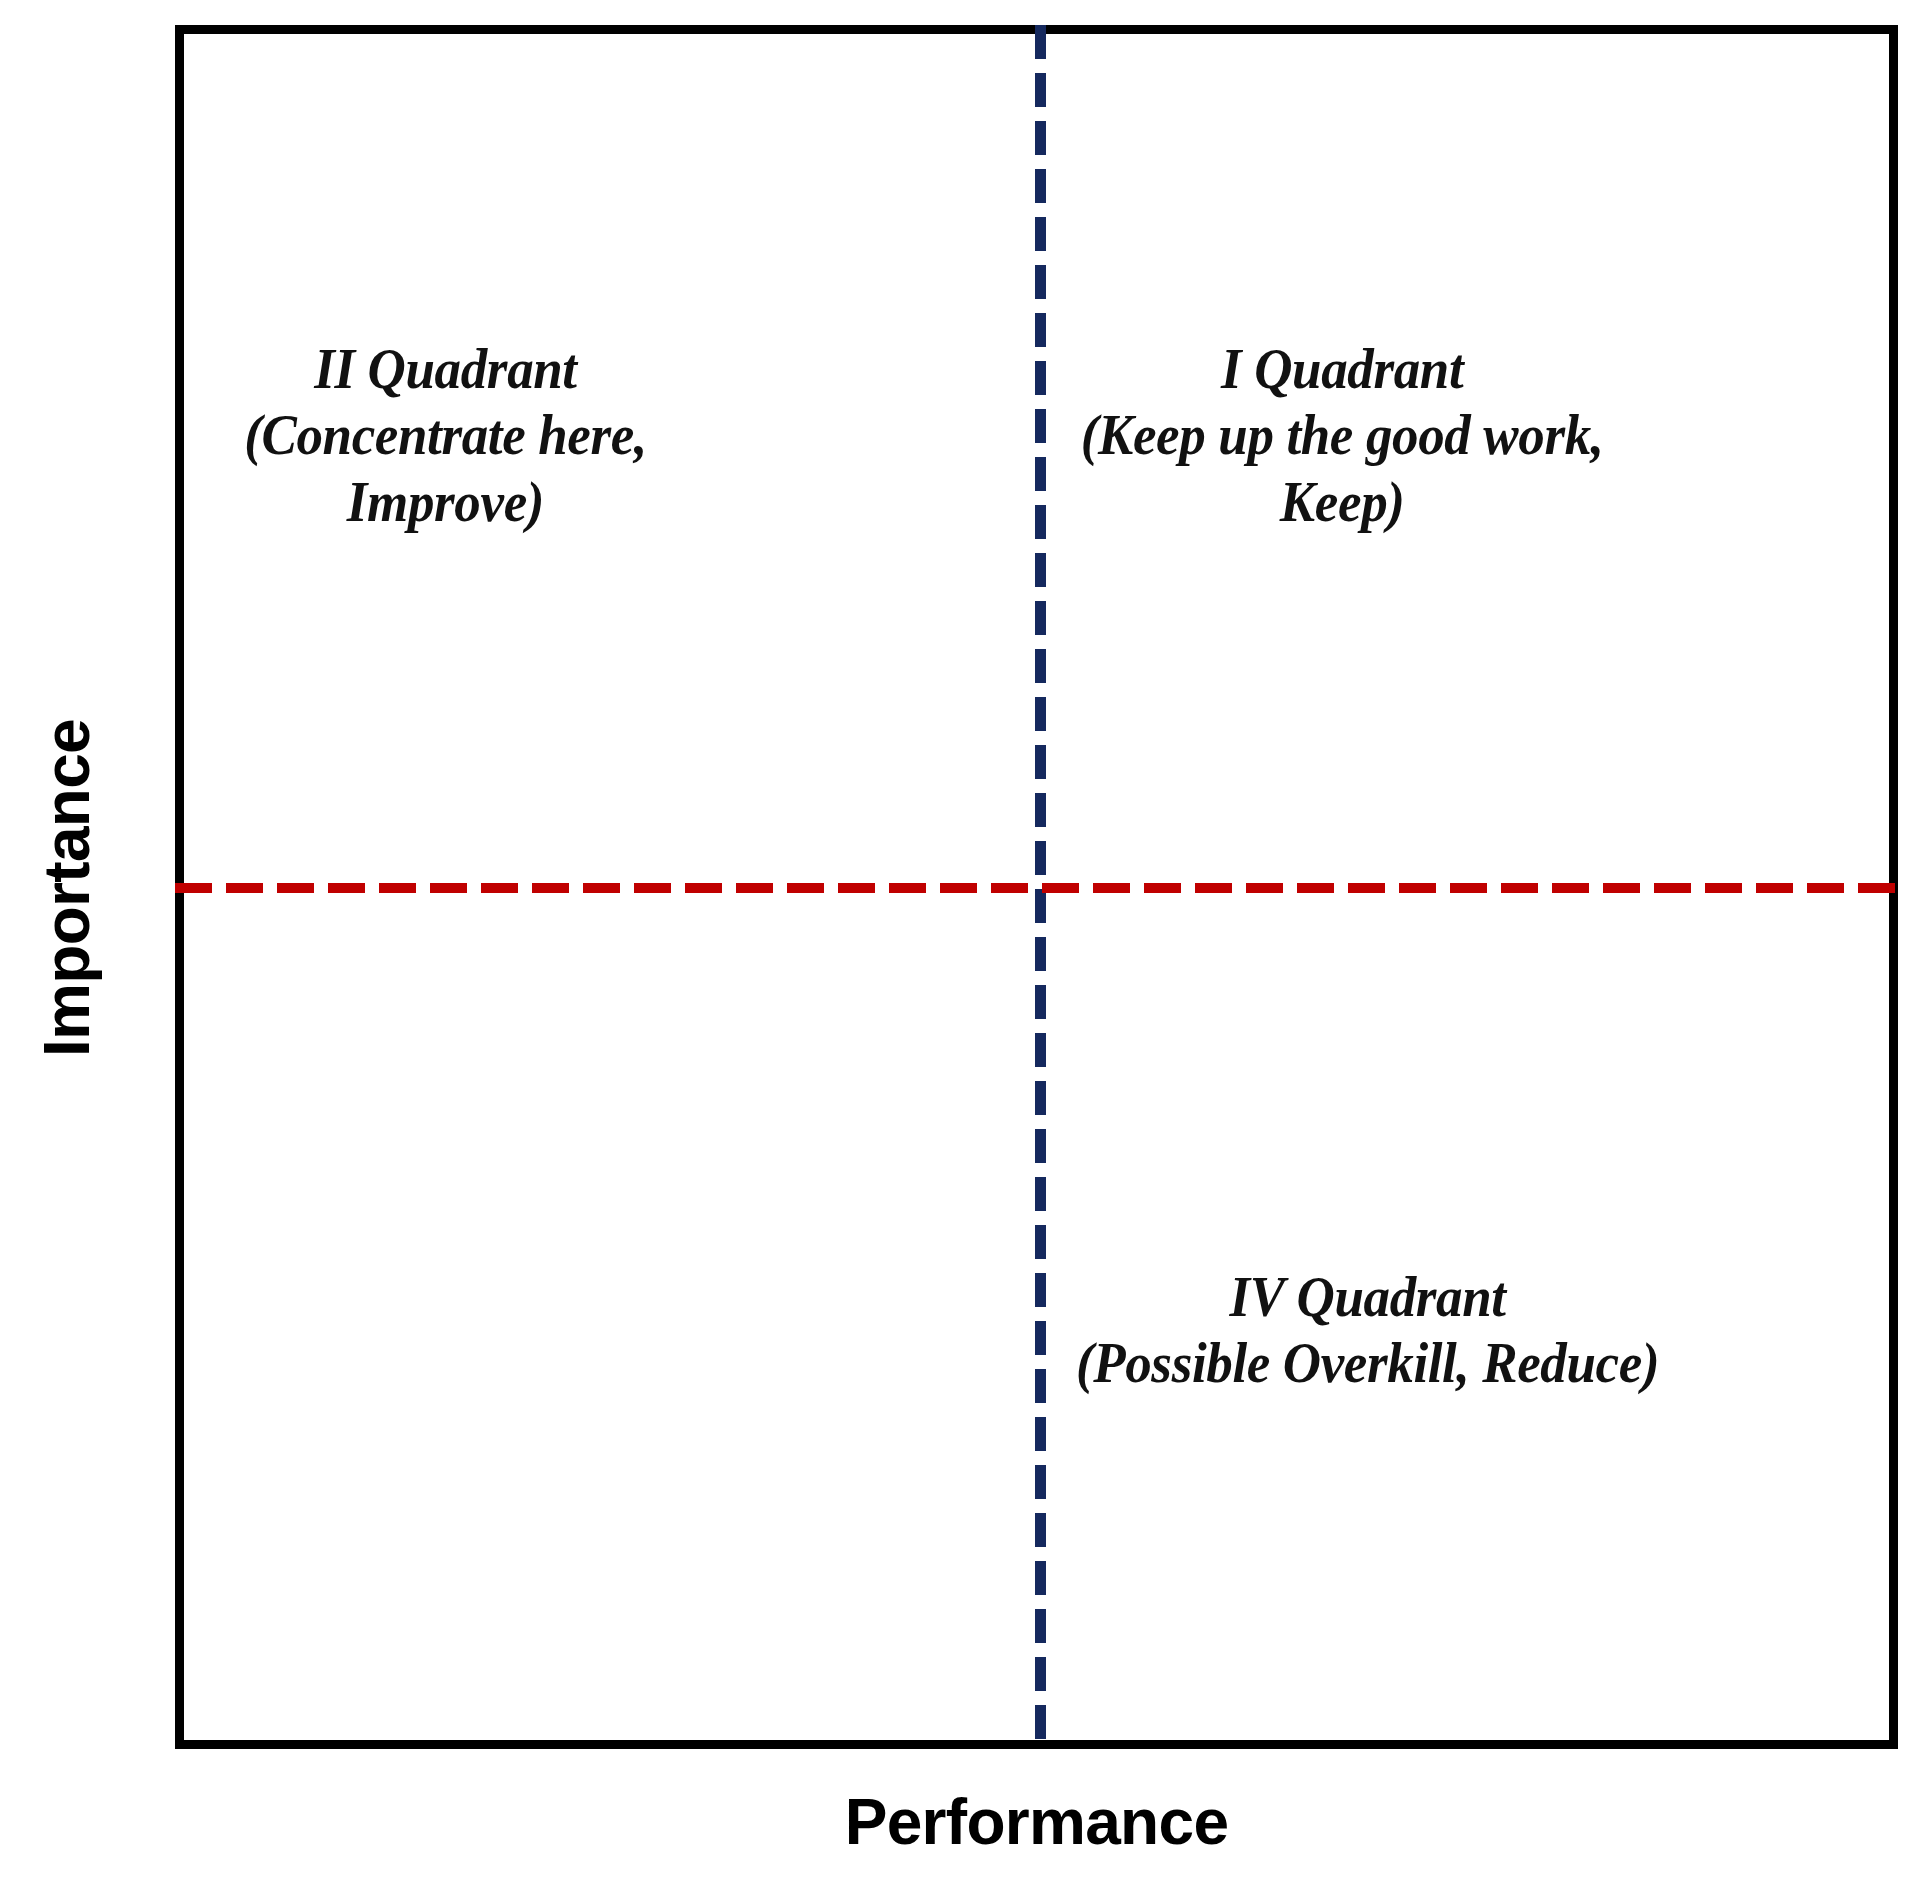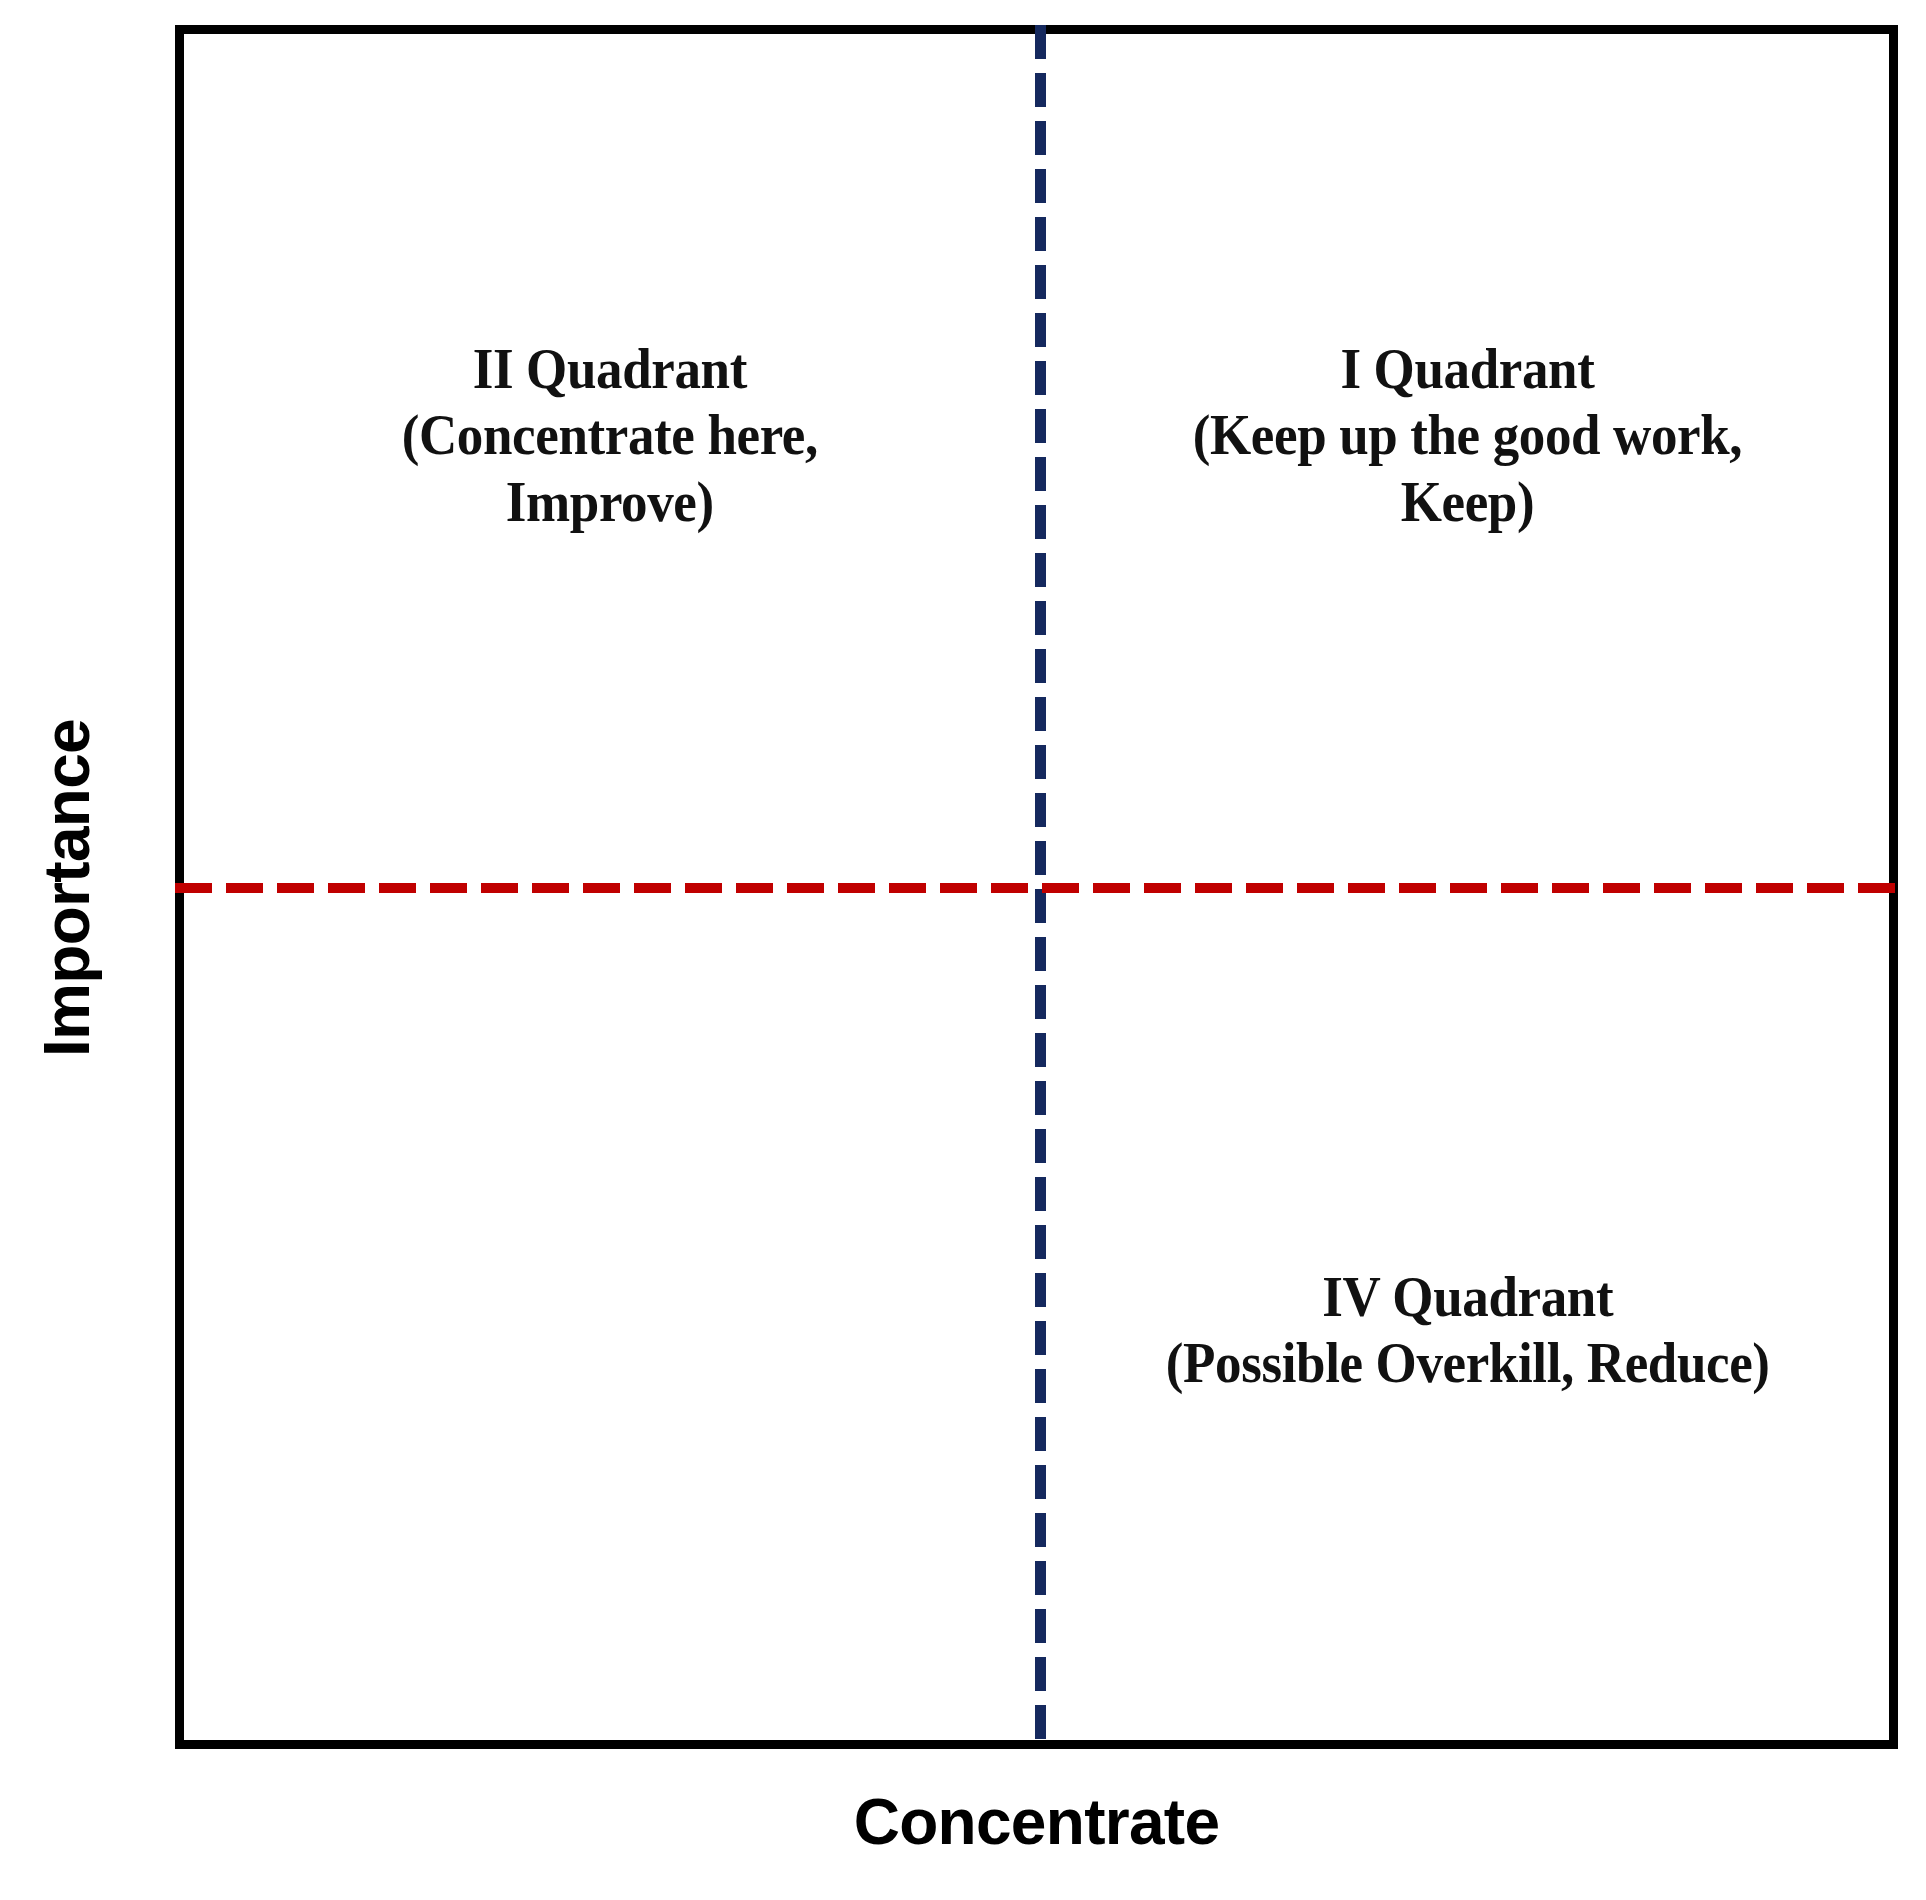--- a/index.html
+++ b/index.html
@@ -107,23 +107,24 @@
         rgba(255,255,255,0) 51px
     );
   }
 
   
   .quadrant {
     position: absolute;
     box-sizing: border-box;
     display: flex;
     align-items: flex-start;
-    justify-content: center;
+    justify-content: flex-start;
     text-align: center;
     pointer-events: none;
+    font-style: italic;
   }
   .quadrant .qtext {
     font-family: "Liberation Serif", "DejaVu Serif", serif;
     font-weight: bold;
     font-size: 57px;
     line-height: 1.17;
     color: #111111;
     letter-spacing: -0.4px;
     transform: scaleX(0.93);
     transform-origin: center top;
@@ -195,16 +196,16 @@
       <div class="quadrant q4">
         <div class="qtext">
           <span class="qline">IV Quadrant</span>
           <span class="qline">(Possible Overkill, Reduce)</span>
         </div>
       </div>
 
     </div>
   </div>
 
-  <div class="axis-label-x">Concentrate</div>
+  <div class="axis-label-x">Performance</div>
 
 </div>
 
 
 </body></html>

